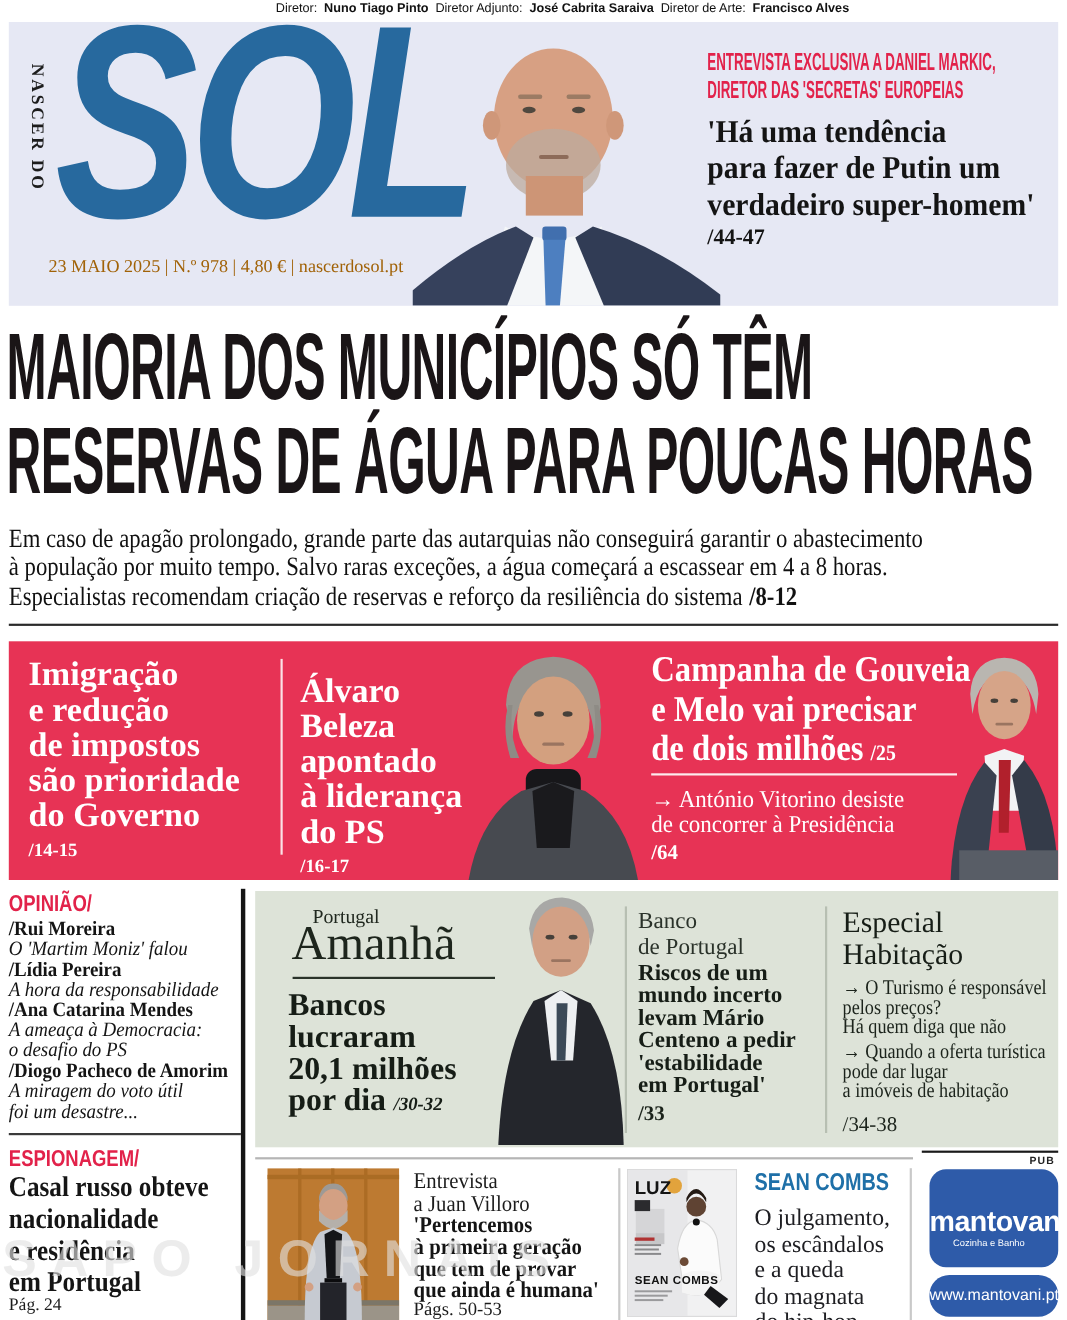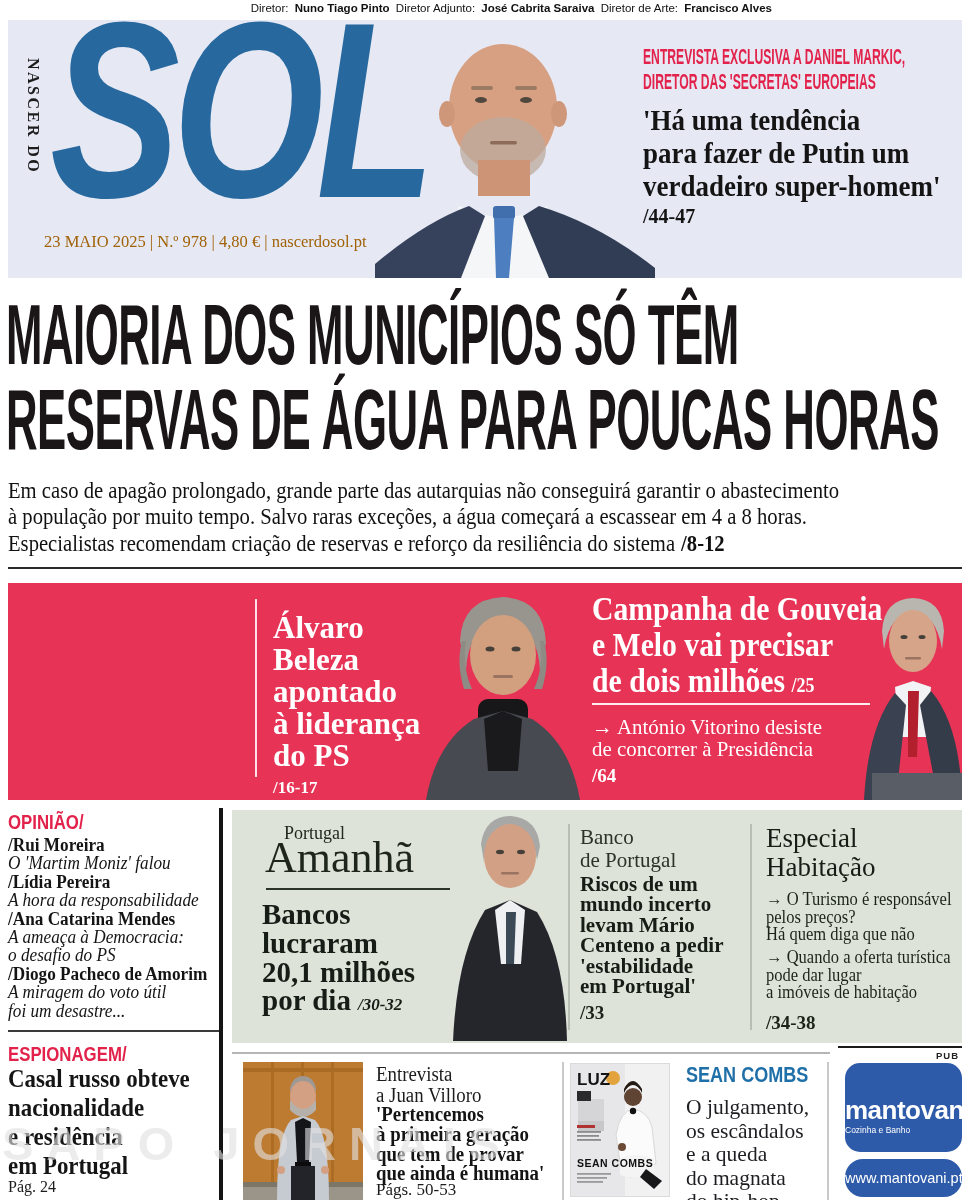--- a/index.html
+++ b/index.html
@@ -57,39 +57,39 @@
   .am-brand{left:33px;top:24px;font-size:44px;line-height:48px;color:#1d251c;}
   .am-rule{left:34px;top:78px;width:184px;height:1.5px;background:#2a332a;}
   .bancos{left:30px;top:90px;font-size:29px;line-height:28.8px;font-weight:bold;color:#161d16;}
   .bancos .pg{font-size:17px;font-style:italic;}
   .g-vline{width:1.5px;background:#b7bfb2;}
   .banco-kick{left:348px;top:16px;font-size:21px;line-height:23px;color:#2a322a;}
   .banco-title{left:348px;top:64px;font-size:21px;line-height:20.4px;font-weight:bold;color:#161d16;}
   .banco-pg{left:348px;top:192px;font-size:19px;font-weight:bold;}
   .hab-title{left:534px;top:14px;font-size:27px;line-height:29px;font-weight:normal;color:#161d16;}
   .hab-item{width:232px;font-size:19px;line-height:17.6px;transform:scaleX(0.87);color:#1b231b;}
-  .hab-pg{left:534px;top:202px;font-size:19px;font-weight:bold;}
+  .hab-pg{left:534px;top:202px;font-size:19px;font-weight:normal;}
   
   .rule-bot{left:232px;top:1052px;width:598px;height:1.5px;background:#b5b5b5;}
   .rule-ad{left:838px;top:1046px;width:124px;height:2px;background:#1a1a1a;}
   .publabel{left:925px;top:1050px;width:34px;text-align:right;font-size:9.5px;font-weight:bold;
             letter-spacing:1px;color:#222;}
   .vi-kick{left:376px;top:1064px;width:210px;font-size:20.5px;line-height:20.5px;transform:scaleX(0.92);color:#1c1c1c;}
   .vi-title{left:376px;top:1105px;width:210px;font-size:20.5px;line-height:19.8px;font-weight:bold;
             transform:scaleX(0.92);color:#141414;}
   .vi-pg{left:376px;top:1180px;font-size:17px;color:#1c1c1c;}
   .vgray{width:1.5px;background:#c9c9c9;}
   .combs-label{left:686px;top:1062px;width:160px;font-size:22px;font-weight:800;color:#1f70a8;
                transform:scaleX(0.82);}
   .combs-title{left:686px;top:1096px;width:150px;font-size:21.5px;line-height:23.6px;color:#1e1e22;}
   
   .ad-box1{left:845px;top:1063px;width:117px;height:89px;background:#2e5ba9;border-radius:15px;}
   .ad-brand{left:0;top:34px;width:117px;text-align:center;font-size:26px;font-weight:bold;color:#fff;
             letter-spacing:-0.5px;line-height:26px;}
-  .ad-tag{left:0;top:62px;width:108px;text-align:left;font-size:8.5px;color:#fff;}
+  .ad-tag{left:0;top:62px;width:108px;text-align:center;font-size:8.5px;color:#fff;}
   .ad-box2{left:845px;top:1159px;width:117px;height:38px;background:#2e5ba9;border-radius:18px;}
   .ad-url{width:117px;text-align:center;font-size:14.5px;line-height:38px;color:#fff;}
   .watermark{left:2px;top:1116px;font-size:47px;font-weight:bold;letter-spacing:13px;
              color:rgba(225,225,225,0.62);z-index:50;pointer-events:none;
              font-family:"Liberation Sans",sans-serif;}
 </style>
 </head>
 <body>
 
 <div id="page">
@@ -139,20 +139,28 @@
   <div class="abs headline cond prel sans">MAIORIA DOS MUNICÍPIOS SÓ TÊM
 RESERVAS DE ÁGUA PARA POUCAS HORAS</div>
   <div class="abs standfirst cond serif">
     <span class="prel">Em caso de apagão prolongado, grande parte das autarquias não conseguirá garantir o abastecimento
 à população por muito tempo. Salvo raras exceções, a água começará a escassear em 4 a 8 horas.
 Especialistas recomendam criação de reservas e reforço da resiliência do sistema</span><span class="pg">/8-12</span>
   </div>
   <div class="abs rule1"></div>
 
   <div class="abs redband">
+    <div class="abs" style="left:18px;top:14px;">
+      <div class="rb-title prel serif">Imigração
+e redução
+de impostos
+são prioridade
+do Governo</div>
+      <div class="rb-pg serif" style="margin-top:6px;">/14-15</div>
+    </div>
     <div class="abs rb-divider"></div>
     <div class="abs" style="left:265px;top:29px;">
       <div class="rb-title prel serif">Álvaro
 Beleza
 apontado
 à liderança
 do PS</div>
       <div class="rb-pg serif" style="margin-top:6px;">/16-17</div>
     </div>
 

